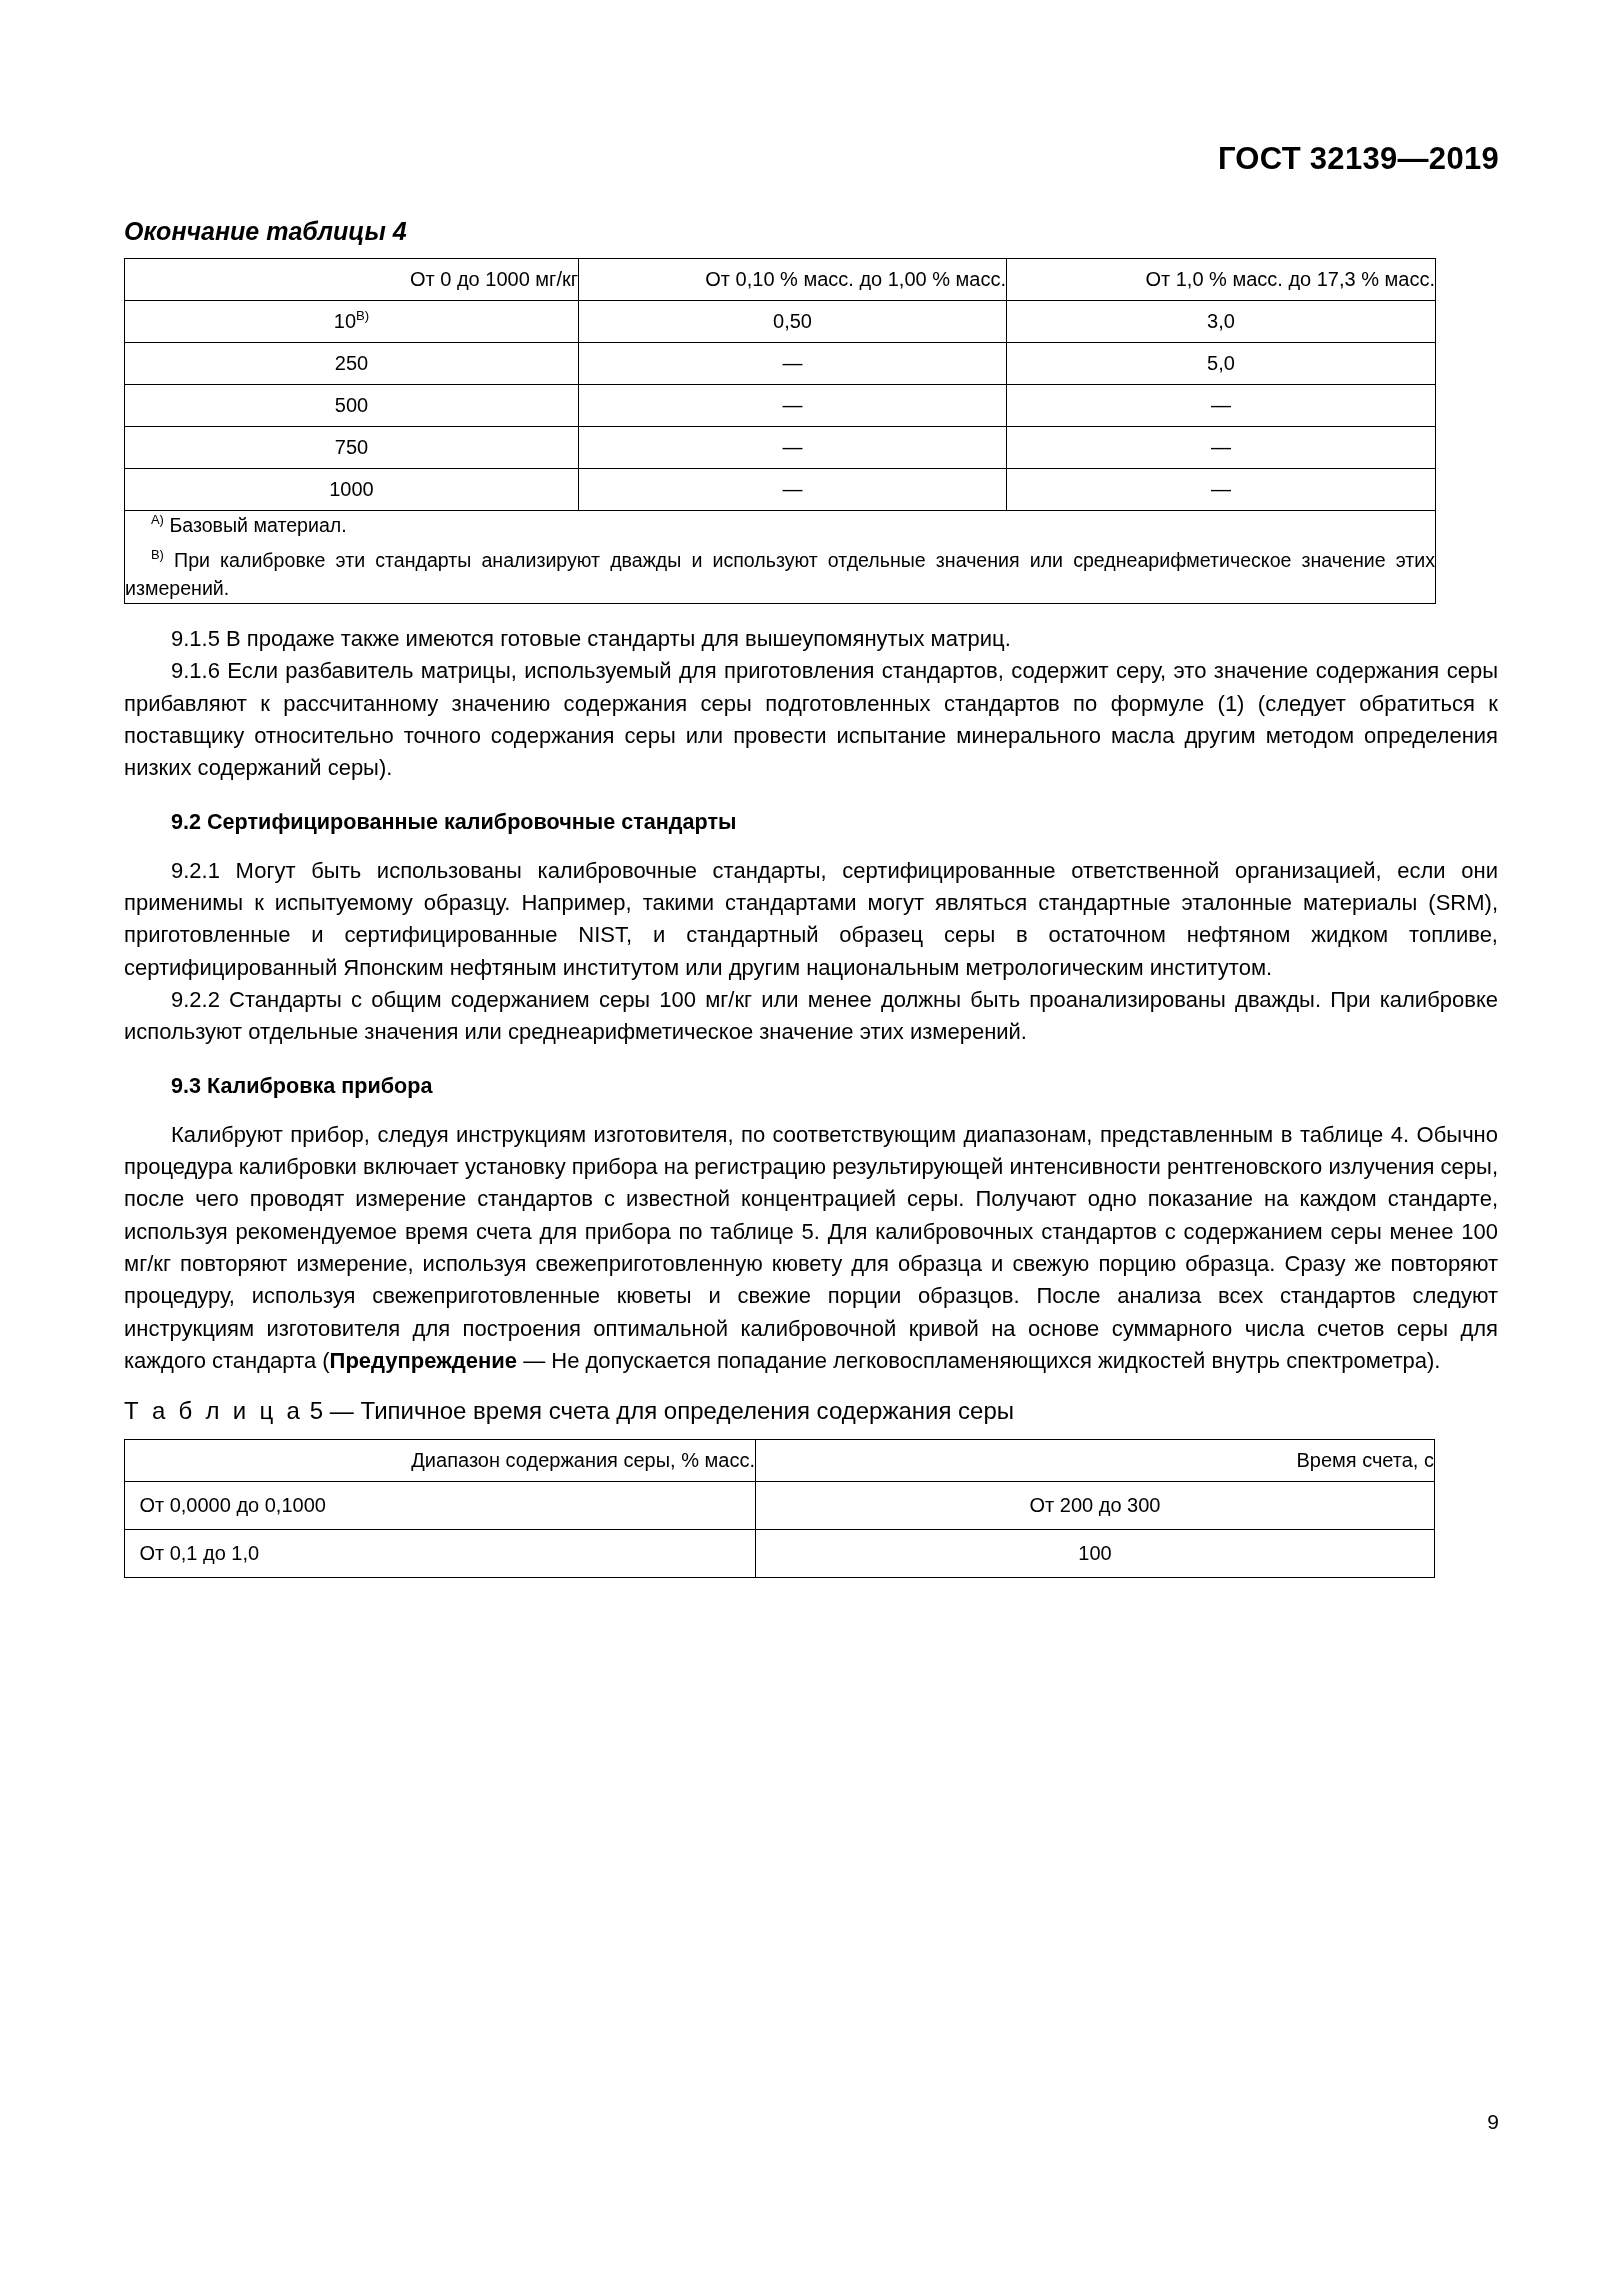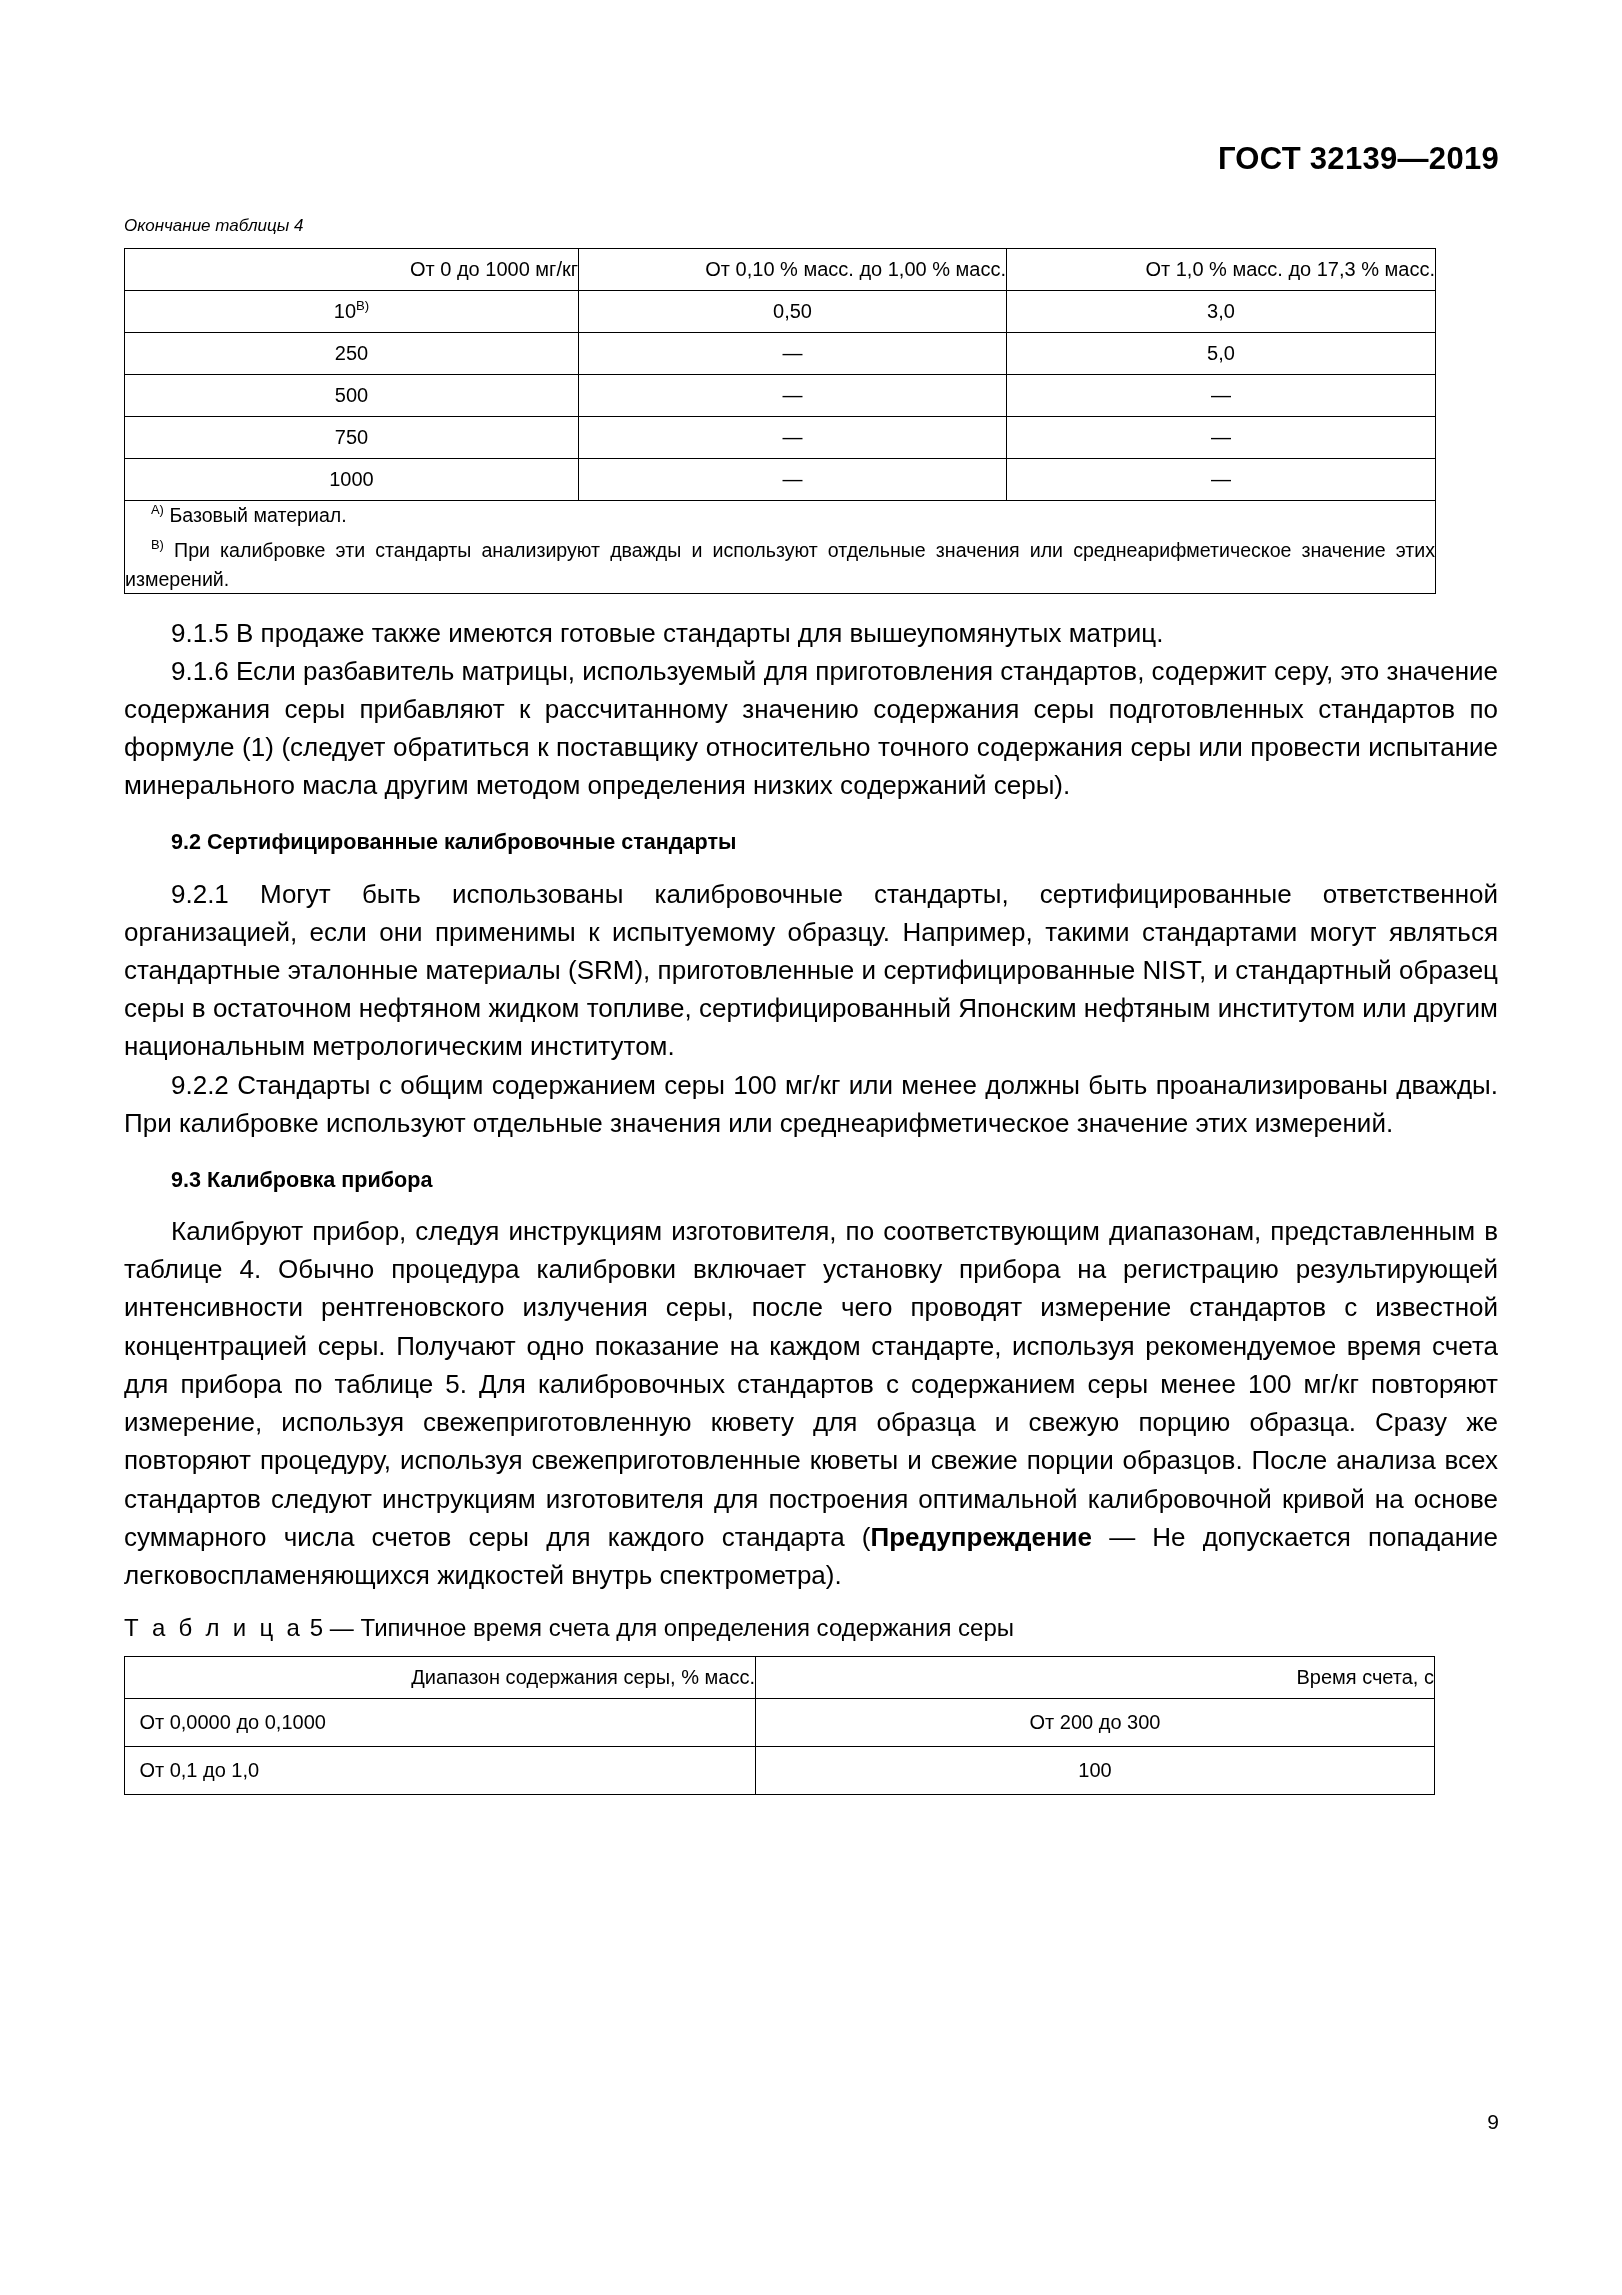--- a/index.html
+++ b/index.html
@@ -42,23 +42,24 @@
   
   .content {
     position: absolute;
     top: 216px;
     left: 124px;
     width: 1374px;
   }
 
   .table-caption-italic {
     font-style: italic;
-    font-size: 17px;
+    font-size: 25px;
     margin: 0 0 11.8px 0;
     line-height: 1.2;
+    font-weight: bold;
   }
 
   .table-caption {
     font-size: 24px;
     margin: 0 0 13px 0;
     line-height: 1.2;
   }
   .table-caption .tbl-word {
     letter-spacing: 3.3px;
   }
@@ -108,21 +109,21 @@
   .fn-line {
     text-align: justify;
     text-justify: inter-word;
     margin: 0 0 6.5px 0;
     text-indent: 26px;
   }
   .fn-line:last-child { margin-bottom: 0; }
 
   
   p.body {
-    font-size: 26px;
+    font-size: 22px;
     line-height: 1.47;
     margin: 0;
     text-align: justify;
     text-justify: inter-word;
     text-indent: 47px;
     hyphens: manual;
   }
   h3.sub {
     font-size: 21.6px;
     font-weight: bold;

